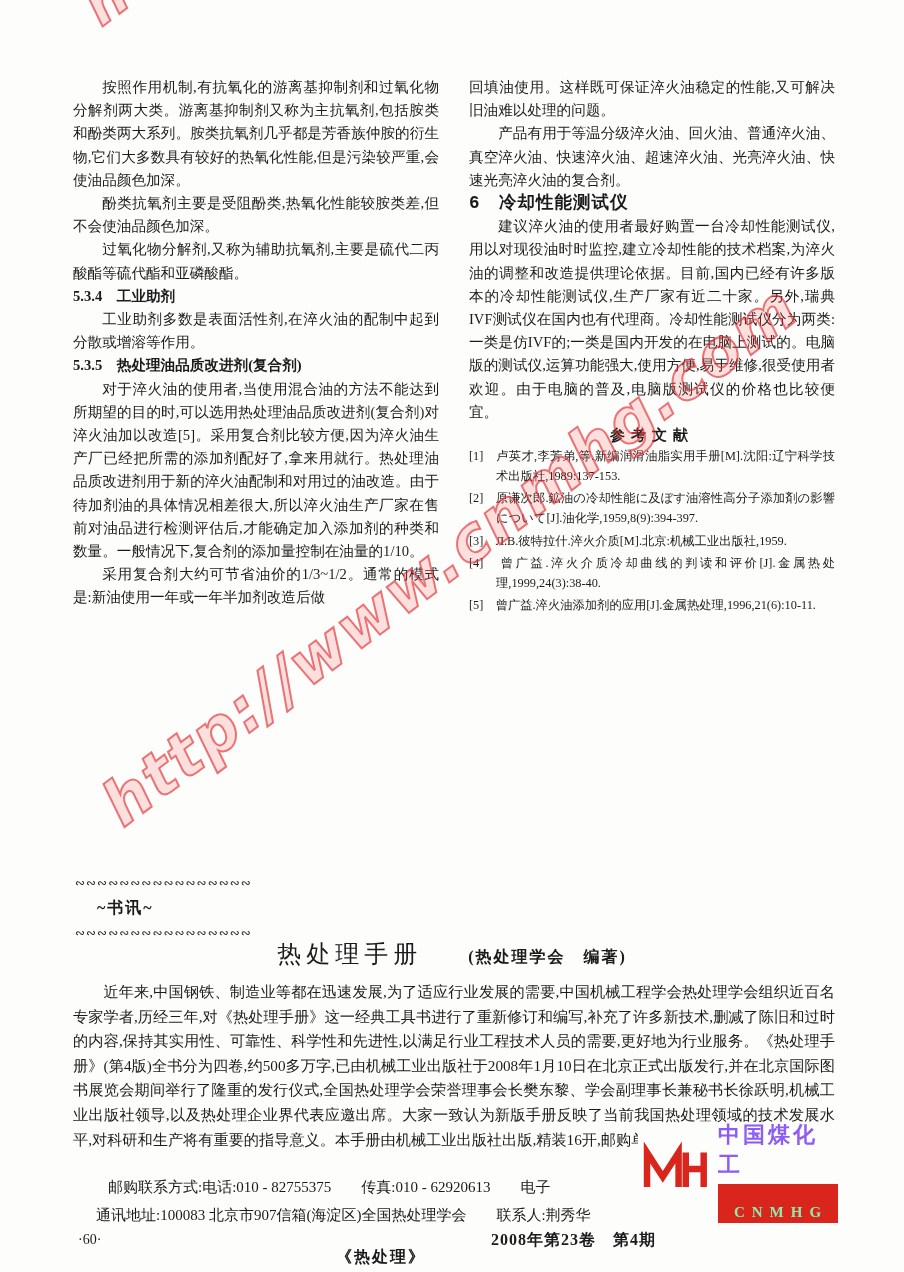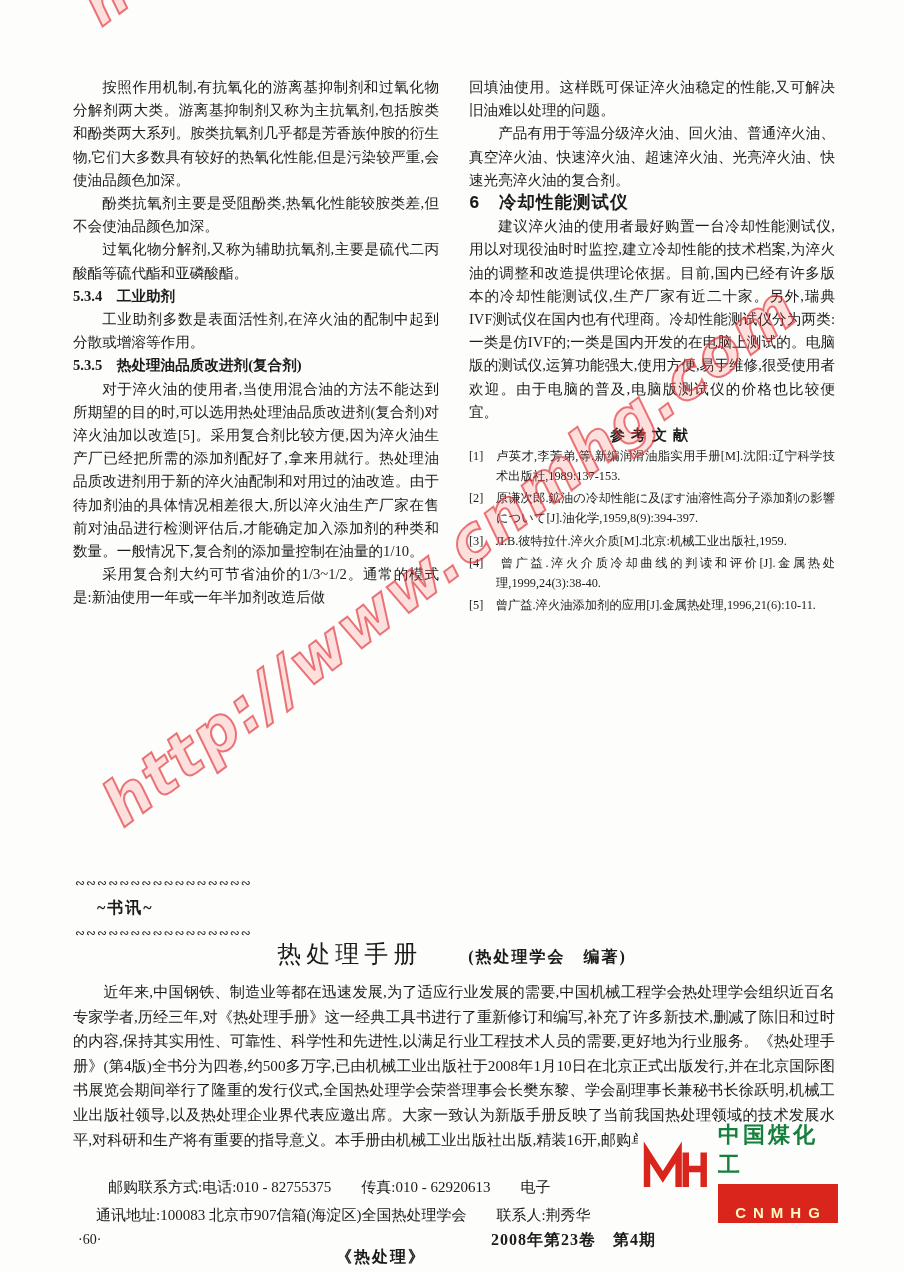--- a/index.html
+++ b/index.html
@@ -43,25 +43,25 @@
   }
   .contact1 { position:absolute; left:108px; top:1178px; font-size:15px; z-index:2; }
   .contact2 { position:absolute; left:96px; top:1206px; font-size:15px; z-index:2; }
   
   .logo {
     position:absolute; left:638px; top:1130px; width:200px; height:82px;
     background:#fdfdfb; z-index:4; display:flex; align-items:center; gap:10px; padding-left:4px;
   }
   .logo-mark { flex:0 0 auto; }
   .logo-texts { display:flex; flex-direction:column; gap:4px; }
-  .logo-cn { color:#15803d; font-weight:bold; font-size:22px; letter-spacing:3px; font-family:"DejaVu Sans",sans-serif; }
+  .logo-cn { color:#8b5cf6; font-weight:bold; font-size:22px; letter-spacing:3px; font-family:"DejaVu Sans",sans-serif; }
   .logo-en {
-    background:#d9251c; color:#fef9c3; font-weight:bold; font-size:15px;
+    background:#d9251c; color:#86efac; font-weight:bold; font-size:15px;
     letter-spacing:7px; padding:20px 4px 2px 10px; text-align:center;
-    font-family:Liberation Sans, sans-serif;
+    font-family:Liberation Serif, serif;
   }
   
   .footer { position:absolute; left:0; top:1230px; width:744px; height:24px; font-size:14px; z-index:2; }
   .footer .pageno { position:absolute; left:78px; top:2px; }
   .footer .journal { position:absolute; left:336px; top:17px; font-weight:bold; font-size:16px; letter-spacing:2px; }
   .footer .issue  { position:absolute; left:472px; top:0; font-weight:bold; font-size:16px; letter-spacing:1px;margin-left:19px; }
 </style>
 </head>
 <body>
 

